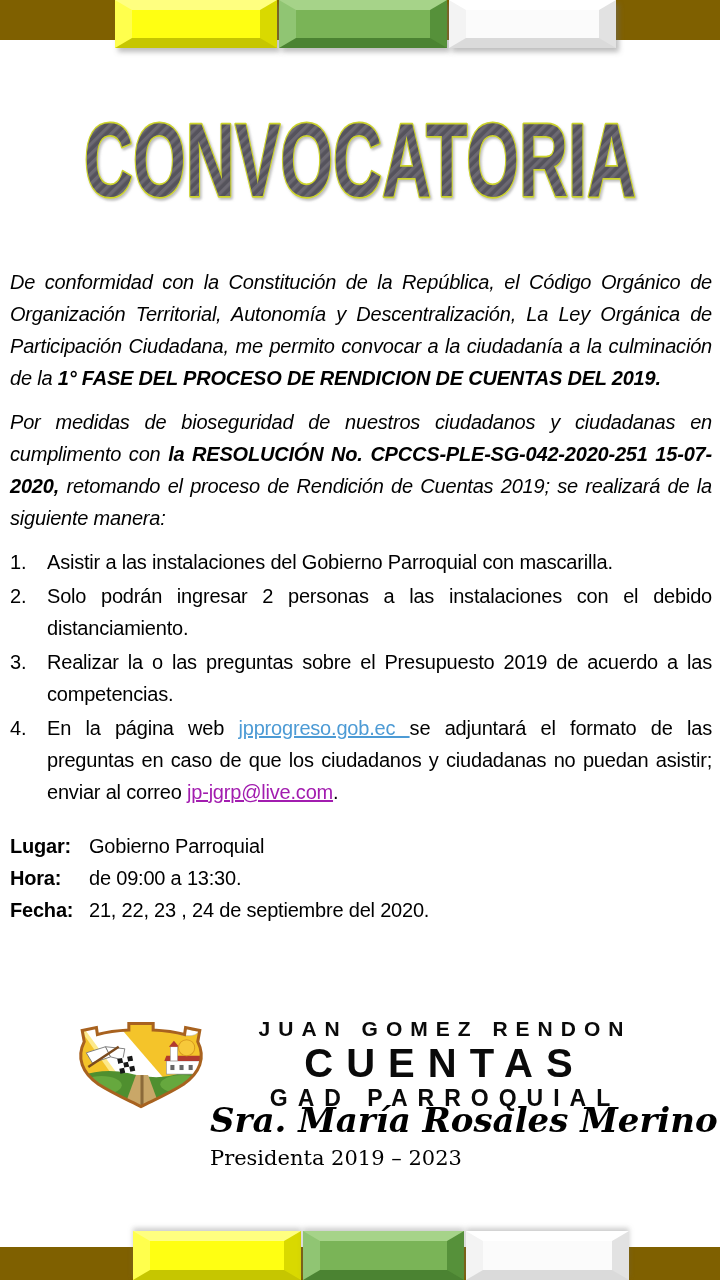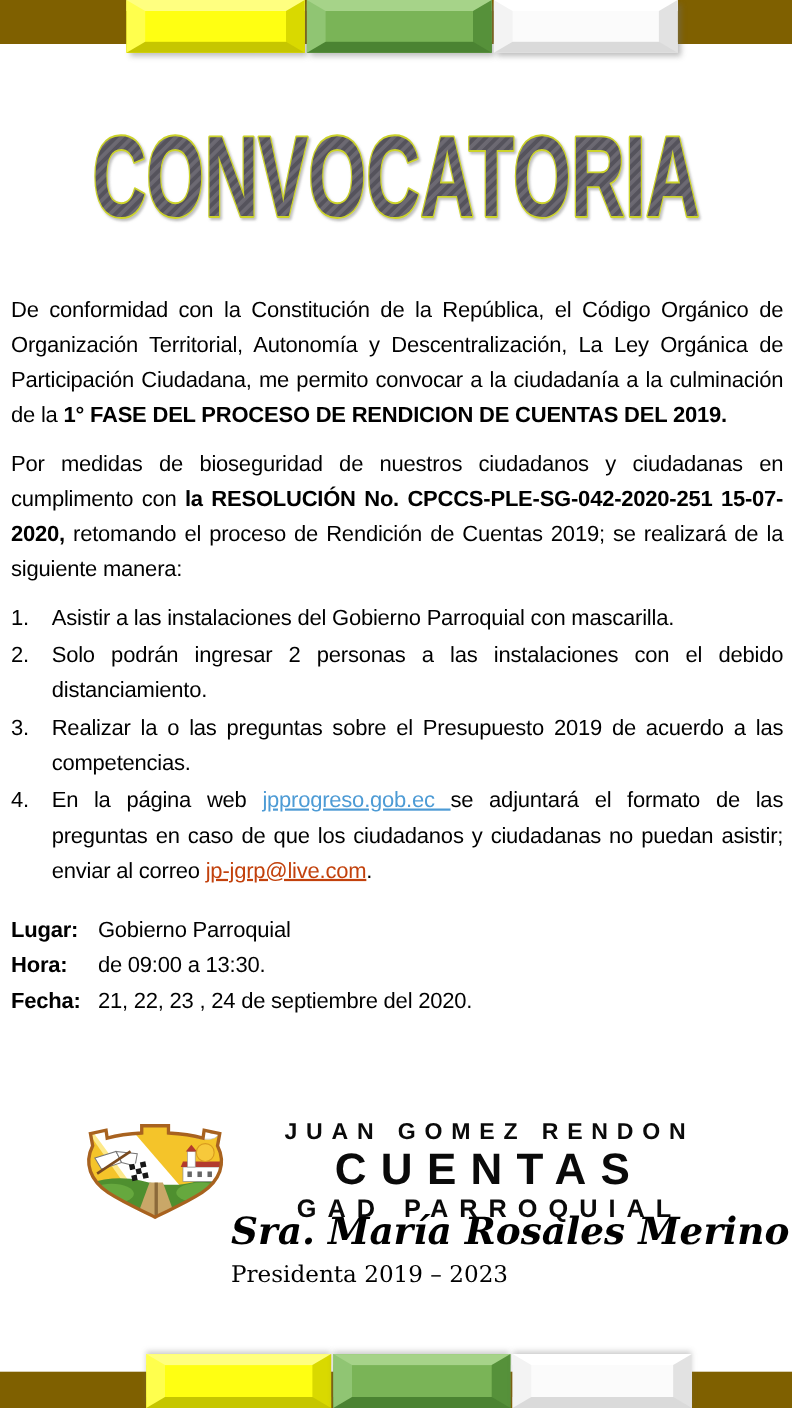--- a/index.html
+++ b/index.html
@@ -22,21 +22,21 @@
   .block.white  { background:#fbfbfb; border-color:#ffffff #e2e2e2 #dadada #f3f3f3; }
 
   
   .title-svg { position:absolute; top:104px; left:0; }
   .title-svg text {
     font-family:"Liberation Sans", sans-serif; font-weight:bold;
   }
 
   
   .content { position:absolute; left:10px; right:8px; top:266px; font-size:20px; line-height:32px; letter-spacing:-0.2px; }
-  .content p { margin:0 0 12px 0; text-align:justify; }
+  .content p { margin:0 0 12px 0; text-align:justify;font-style:italic; }
   .bold { font-weight:bold; }
   a.doclink { text-decoration:underline; cursor:pointer; }
 
   .olist { margin:4px 0 22px 0; }
   .li-row { display:flex; margin:0 0 2px 0; }
   .li-num { flex:0 0 37px; }
   .li-text { flex:1; text-align:justify; }
 
   .details { margin-top:14px; }
   .detail-row { display:flex; line-height:32px; }
@@ -93,21 +93,21 @@
       <div class="li-row">
         <span class="li-num">2.</span>
         <span class="li-text">Solo podrán ingresar 2 personas a las instalaciones con el debido distanciamiento.</span>
       </div>
       <div class="li-row">
         <span class="li-num">3.</span>
         <span class="li-text">Realizar la o las preguntas sobre el Presupuesto 2019 de acuerdo a las competencias.</span>
       </div>
       <div class="li-row">
         <span class="li-num">4.</span>
-        <span class="li-text"><span>En la página web </span><a class="doclink" style="color:#4D9BD5;">jpprogreso.gob.ec </a><span>se adjuntará el formato de las preguntas en caso de que los ciudadanos y ciudadanas no puedan asistir; enviar al correo </span><a class="doclink" style="color:#c2410c;">jp-jgrp@live.com</a><span>.</span></span>
+        <span class="li-text"><span>En la página web </span><a class="doclink" style="color:#4D9BD5;">jpprogreso.gob.ec </a><span>se adjuntará el formato de las preguntas en caso de que los ciudadanos y ciudadanas no puedan asistir; enviar al correo </span><a class="doclink" style="color:#a21caf;">jp-jgrp@live.com</a><span>.</span></span>
       </div>
     </div>
 
     <div class="details">
       <div class="detail-row">
         <span class="detail-label">Lugar:</span>
         <span class="detail-value">Gobierno Parroquial</span>
       </div>
       <div class="detail-row">
         <span class="detail-label">Hora:</span>

